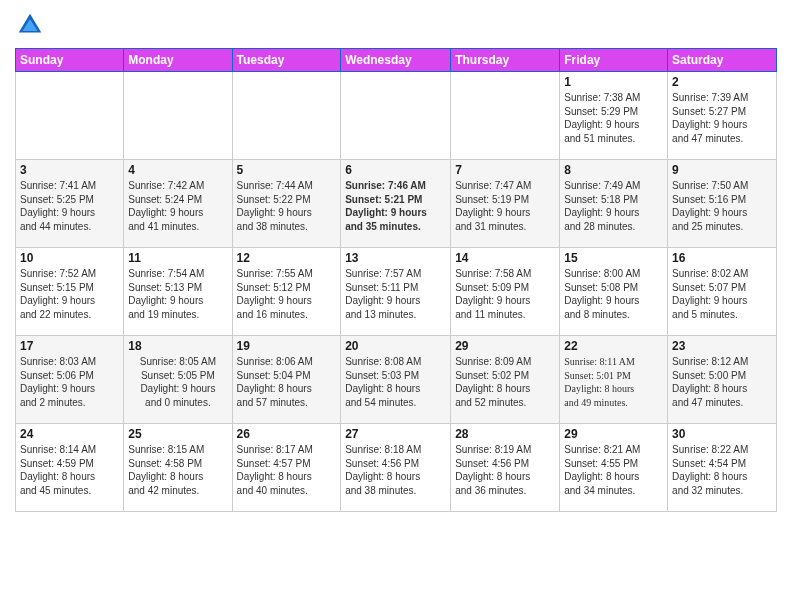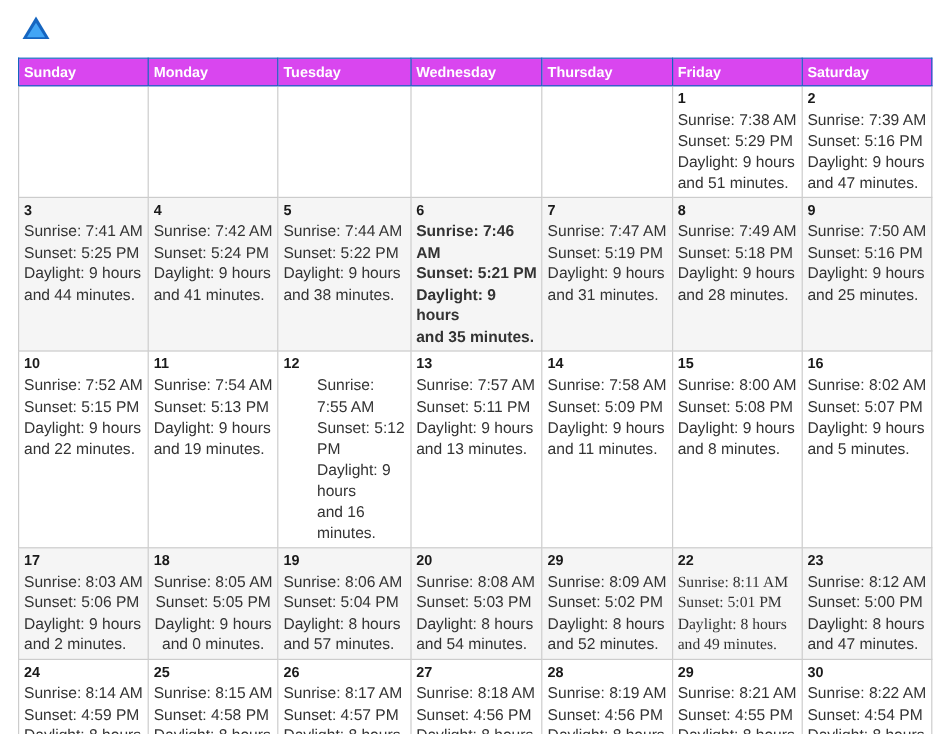--- a/index.html
+++ b/index.html
@@ -45,21 +45,21 @@
     }
     
     .day-num {
       font-size: 12px;
       font-weight: bold;
       color: #1a1a1a;
       margin-bottom: 2px;
     }
     
     .day-info {
-      font-size: 13px;
+      font-size: 10px;
       color: #333;
       line-height: 1.35;
     }
     
     .empty { background: #fff !important; }
   </style>
 </head>
 <body>
 
 <div class="container">
@@ -102,21 +102,21 @@
           <td>
             <div class="day-num">1</div>
             <div class="day-info" style="white-space: pre-line;">Sunrise: 7:38 AM
 Sunset: 5:29 PM
 Daylight: 9 hours
 and 51 minutes.</div>
           </td>
           <td>
             <div class="day-num">2</div>
             <div class="day-info" style="white-space: pre-line;">Sunrise: 7:39 AM
-Sunset: 5:16 PM
+Sunset: 5:27 PM
 Daylight: 9 hours
 and 47 minutes.</div>
           </td>
         </tr>
         <tr>
           <td>
             <div class="day-num">3</div>
             <div class="day-info" style="white-space: pre-line;">Sunrise: 7:41 AM
 Sunset: 5:25 PM
 Daylight: 9 hours
@@ -175,21 +175,21 @@
           </td>
           <td>
             <div class="day-num">11</div>
             <div class="day-info" style="white-space: pre-line;">Sunrise: 7:54 AM
 Sunset: 5:13 PM
 Daylight: 9 hours
 and 19 minutes.</div>
           </td>
           <td>
             <div class="day-num">12</div>
-            <div class="day-info" style="white-space: pre-line; margin-left: 28px;">Sunrise: 7:55 AM
+            <div class="day-info" style="white-space: pre-line;">Sunrise: 7:55 AM
 Sunset: 5:12 PM
 Daylight: 9 hours
 and 16 minutes.</div>
           </td>
           <td>
             <div class="day-num">13</div>
             <div class="day-info" style="white-space: pre-line;">Sunrise: 7:57 AM
 Sunset: 5:11 PM
 Daylight: 9 hours
 and 13 minutes.</div>

